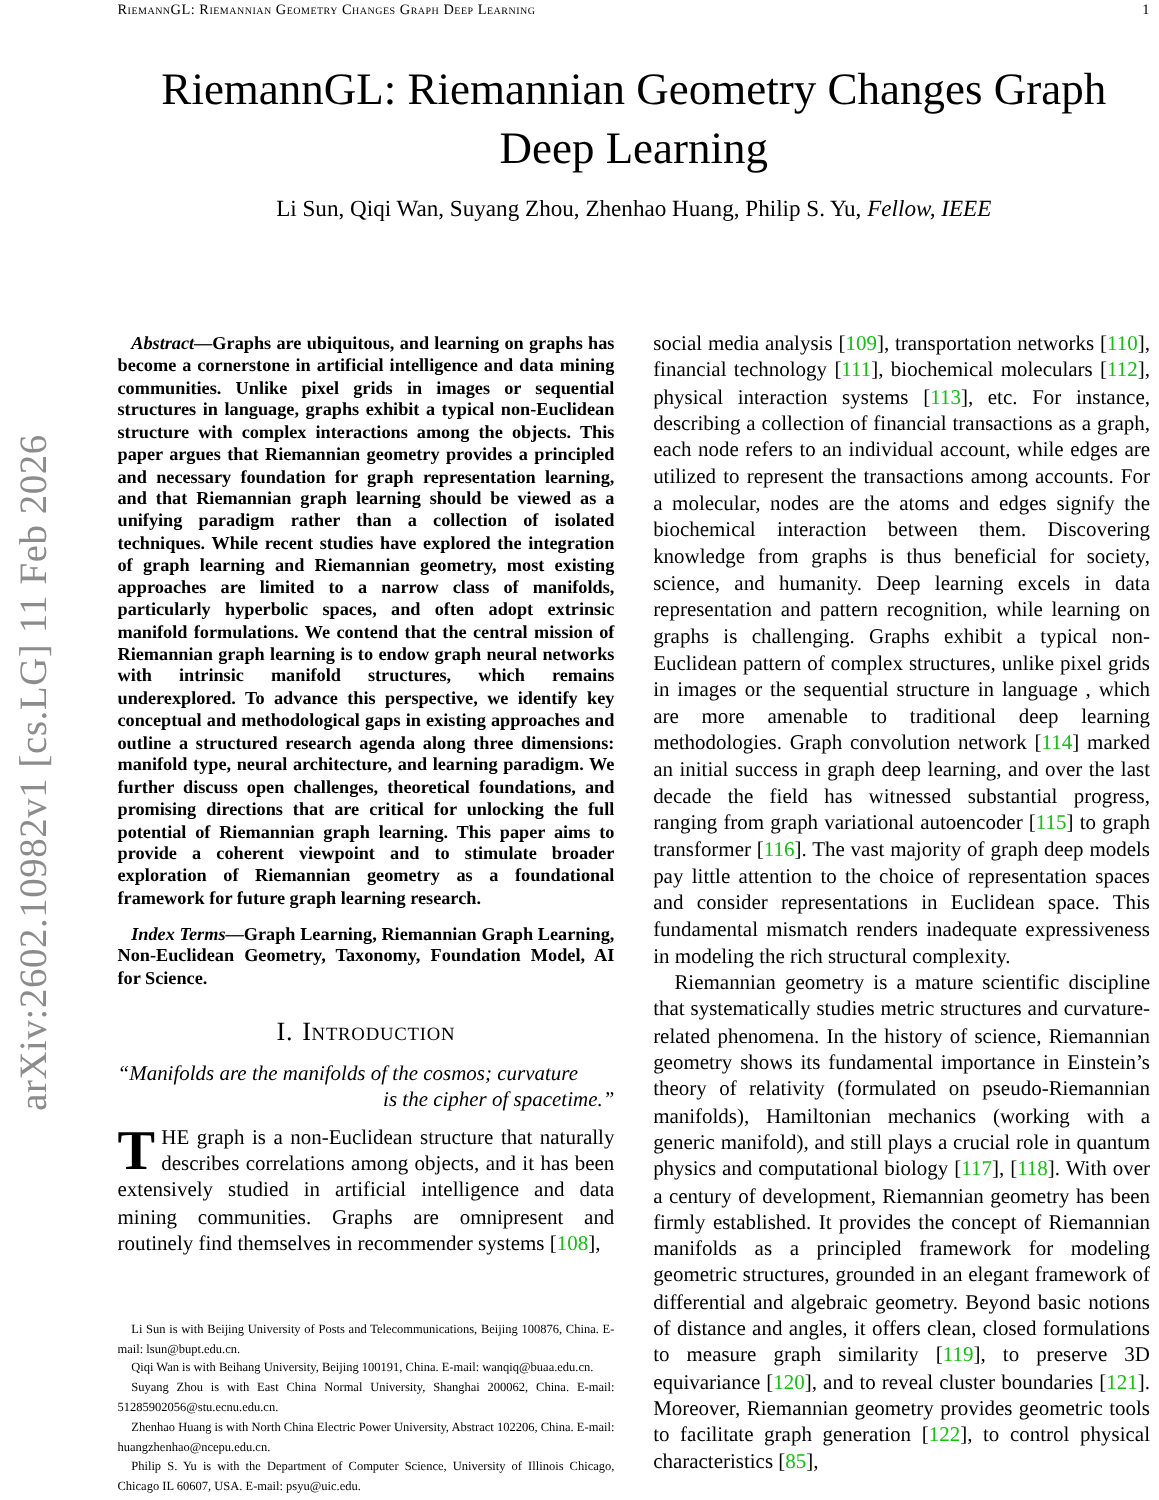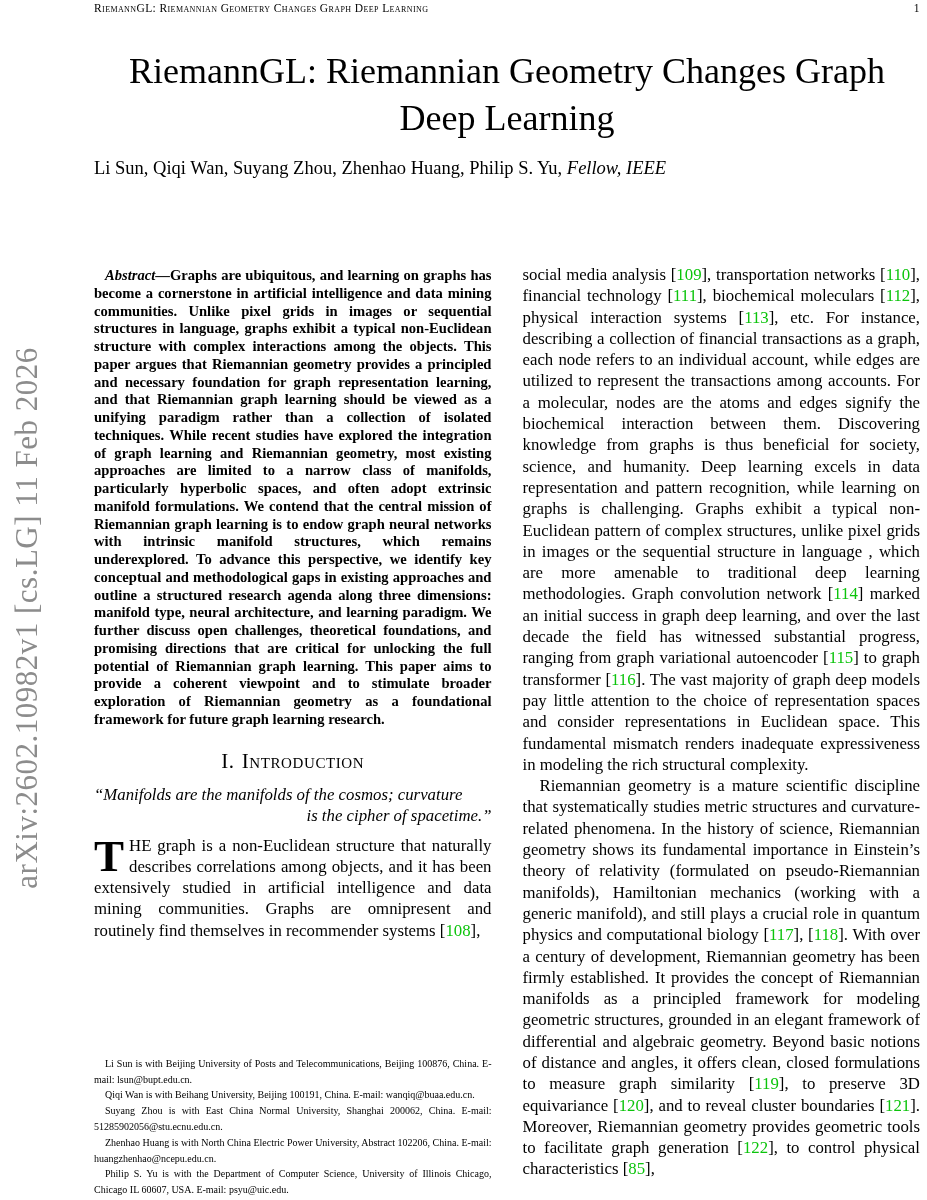--- a/index.html
+++ b/index.html
@@ -33,20 +33,21 @@
     max-width: 770px;
     text-align: center;
     font-size: 36px;
     line-height: 47px;
     font-weight: normal;
   }
 
   .authors {
     position: absolute;
     top: 158px; left: 94px; right: 7px;
+    text-align: center;
     font-size: 18.5px;
   }
   .authors .honorific { font-style: italic; }
 
   
   .watermark-anchor {
     position: absolute;
     top: 618px; left: 27px;
     width: 0; height: 0;
   }
@@ -150,20 +151,21 @@
   <div class="watermark-anchor">
     <div class="watermark">arXiv:2602.10982v1  [cs.LG]  11 Feb 2026</div>
   </div>
 
   <div class="columns">
 
     <div class="col col-left">
 
       <p class="abstract"><span class="bi-label">Abstract</span><span>—Graphs are ubiquitous, and learning on graphs has become a cornerstone in artificial intelligence and data mining communities. Unlike pixel grids in images or sequential structures in language, graphs exhibit a typical non-Euclidean structure with complex interactions among the objects. This paper argues that Riemannian geometry provides a principled and necessary foundation for graph representation learning, and that Riemannian graph learning should be viewed as a unifying paradigm rather than a collection of isolated techniques. While recent studies have explored the integration of graph learning and Riemannian geometry, most existing approaches are limited to a narrow class of manifolds, particularly hyperbolic spaces, and often adopt extrinsic manifold formulations. We contend that the central mission of Riemannian graph learning is to endow graph neural networks with intrinsic manifold structures, which remains underexplored. To advance this perspective, we identify key conceptual and methodological gaps in existing approaches and outline a structured research agenda along three dimensions: manifold type, neural architecture, and learning paradigm. We further discuss open challenges, theoretical foundations, and promising directions that are critical for unlocking the full potential of Riemannian graph learning. This paper aims to provide a coherent viewpoint and to stimulate broader exploration of Riemannian geometry as a foundational framework for future graph learning research.</span></p>
 
+      <p class="index-terms"><span class="bi-label">Index Terms</span><span>—Graph Learning, Riemannian Graph Learning, Non-Euclidean Geometry, Taxonomy, Foundation Model, AI for Science.</span></p>
 
       <h2 class="section-heading"><span class="sec-num">I.</span><span class="sec-title">Introduction</span></h2>
 
       <div class="epigraph">
         <div class="q1">“Manifolds are the manifolds of the cosmos; curvature</div>
         <div class="q2">is the cipher of spacetime.”</div>
       </div>
 
       <p class="body-par intro-par"><span class="dropcap">T</span><span>HE</span><span> graph is a non-Euclidean structure that naturally describes correlations among objects, and it has been extensively studied in artificial intelligence and data mining communities. Graphs are omnipresent and routinely find themselves in recommender systems [<span class="cite">108</span>],</span></p>
 

